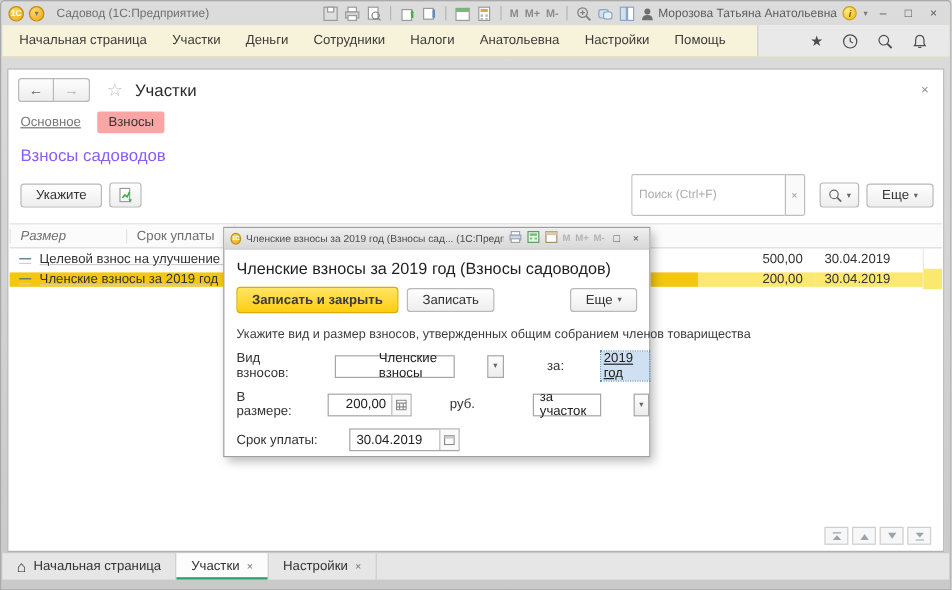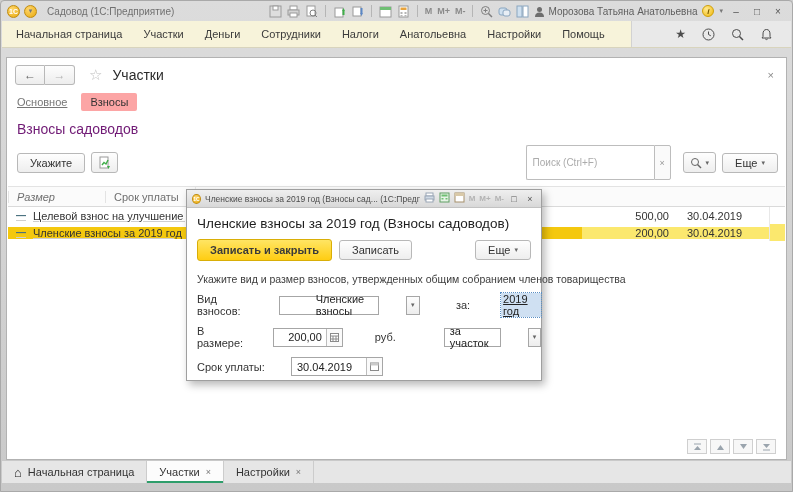--- a/index.html
+++ b/index.html
@@ -44,21 +44,21 @@
   .nav-btn { width:30px; height:20px; border:1px solid #b8b8b8; background:linear-gradient(#fdfdfd,#ededed);
              display:flex; align-items:center; justify-content:center; color:#666; font-size:12px; }
   .nav-btn.left { border-radius:3px 0 0 3px; }
   .nav-btn.right { border-radius:0 3px 3px 0; border-left:none; color:#b5b5b5; }
   .nav-star { color:#c0c0c0; font-size:15px; margin:0 10px 0 14px; }
   .page-title { font-size:14px; color:#2b2b2b; }
   .form-close { margin-left:auto; color:#8a8a8a; font-size:11px; padding:0 4px; }
   .tabs-row { display:flex; align-items:center; padding:4px 8px 6px 10px; gap:14px; }
   .link-tab { color:#767676; text-decoration:underline; font-size:11px; }
   .active-tab { background:#fca5a5; border-radius:2px; padding:3px 9px; color:#333; font-size:11px; }
-  .section-title { padding:4px 10px 6px 10px; font-size:14px; color:#701a75; }
+  .section-title { padding:4px 10px 6px 10px; font-size:14px; color:#8b5cf6; }
   .toolbar { display:flex; align-items:center; padding:2px 8px 6px 10px; }
   .btn { border:1px solid #b8b8b8; background:linear-gradient(#fefefe,#eeeeee); border-radius:3px;
          padding:3px 12px; font-size:11px; color:#333; display:inline-flex; align-items:center; gap:4px; }
   .icon-btn { padding:2px 6px; margin-left:6px; height:21px; }
   .toolbar-right { margin-left:auto; display:flex; align-items:center; gap:6px; }
   .search-group { display:flex; align-items:stretch; }
   .search-input { width:128px; height:35px; border:1px solid #bdbdbd; border-right:none; border-radius:2px 0 0 2px;
                   padding:0 6px; font-size:10px; color:#444; font-family:inherit; }
   .search-input::placeholder { color:#ababab; }
   .search-clear { width:17px; border:1px solid #bdbdbd; background:#fafafa; color:#999; font-size:9px;

